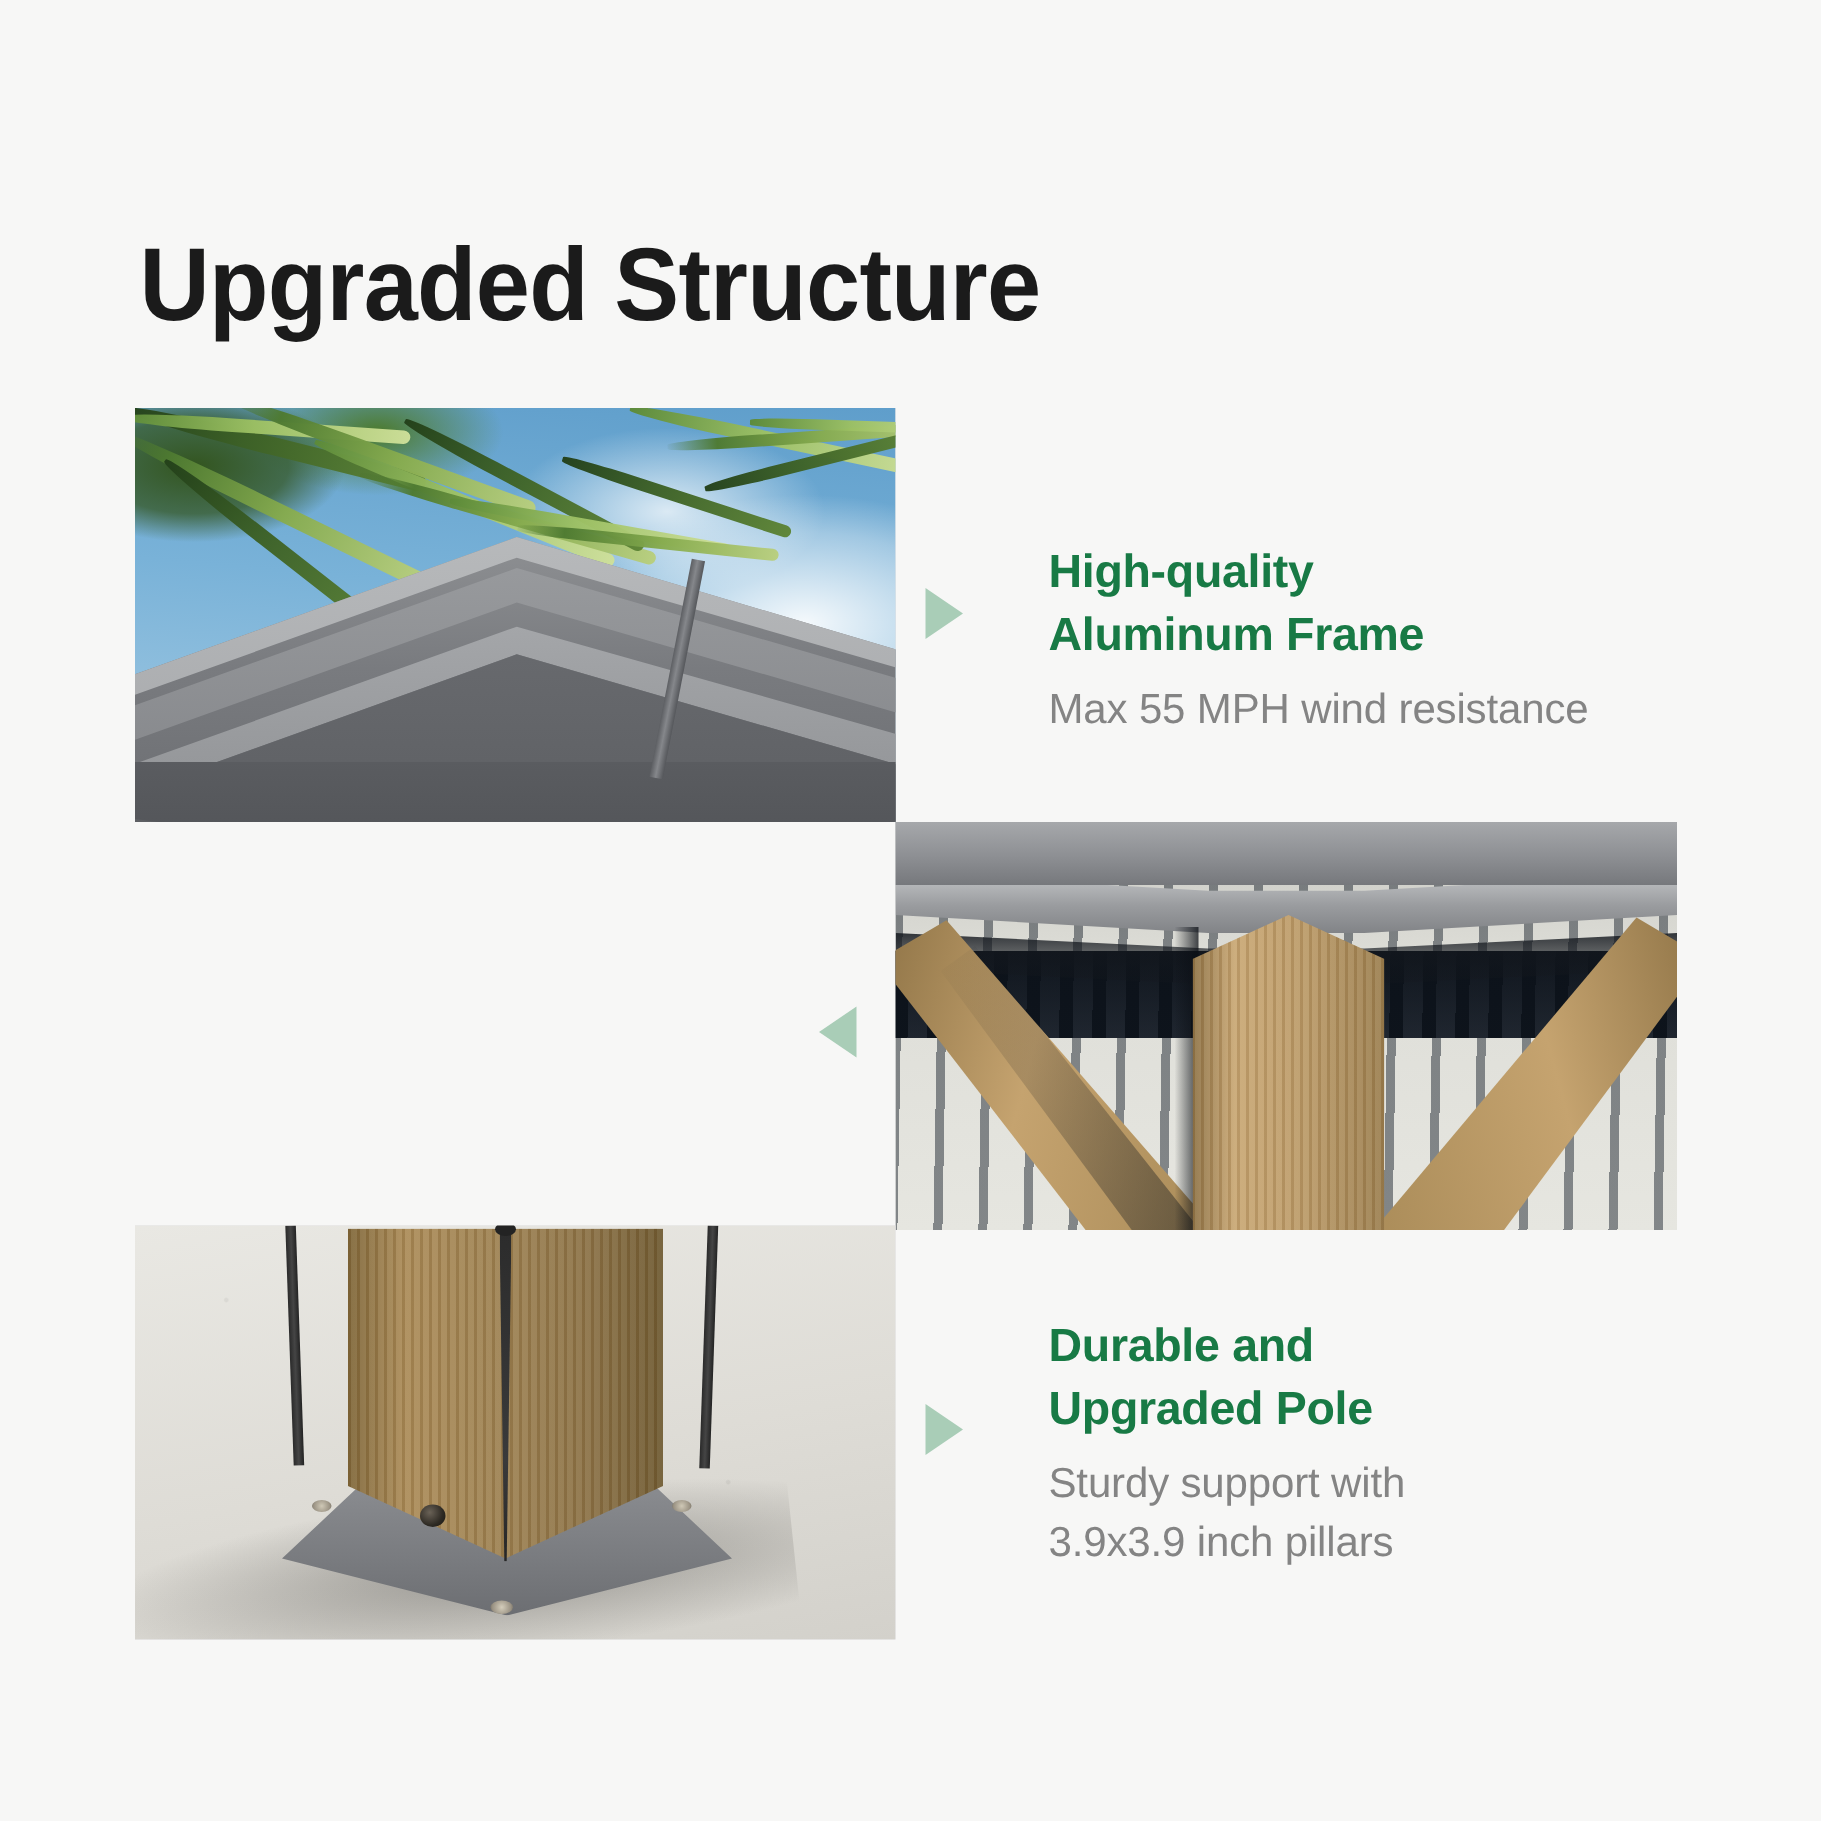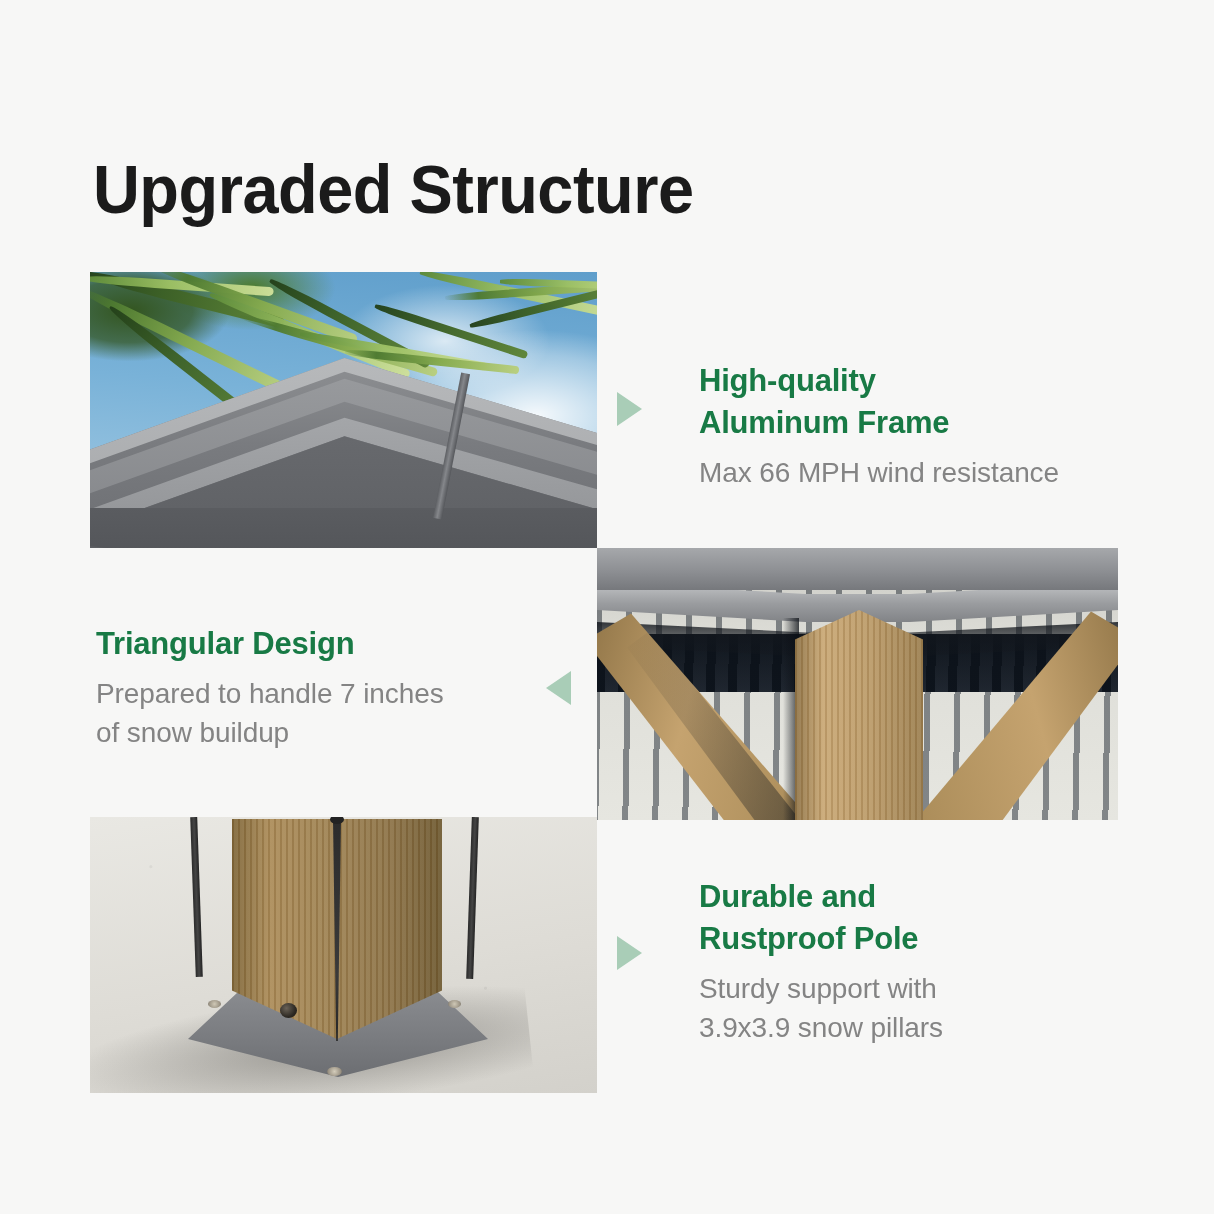--- a/index.html
+++ b/index.html
@@ -326,29 +326,24 @@
     <div class="layer hole-b"></div>
   </div>
 
   <div class="arrow arrow-right a1"></div>
   <div class="arrow arrow-left  a2"></div>
   <div class="arrow arrow-right a3"></div>
 
   <div class="feature f1">
     <div class="feature-title">High-quality
 Aluminum Frame</div>
-    <div class="feature-desc">Max 66 MPH wind resistance</div>
-  </div>
-
-  <div class="feature f2">
-    <div class="feature-title">Triangular Design</div>
-    <div class="feature-desc">Prepared to handle 7 inches
-of snow buildup</div>
-  </div>
+    <div class="feature-desc">Max 55 MPH wind resistance</div>
+  </div>
+
 
   <div class="feature f3">
     <div class="feature-title">Durable and
-Rustproof Pole</div>
+Upgraded Pole</div>
     <div class="feature-desc">Sturdy support with
-3.9x3.9 snow pillars</div>
+3.9x3.9 inch pillars</div>
   </div>
 
 </div>
 
 </body></html>

